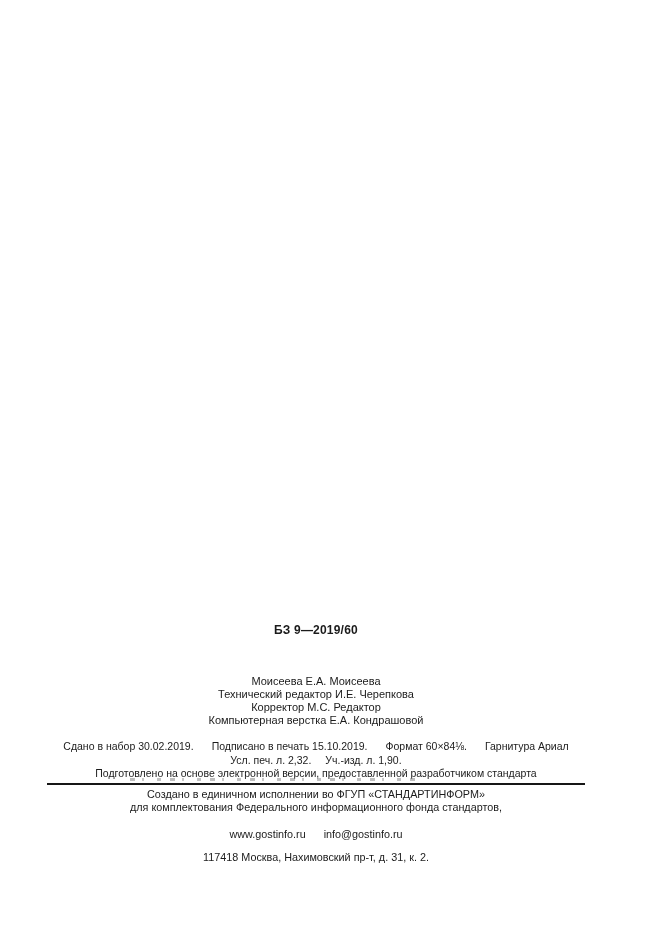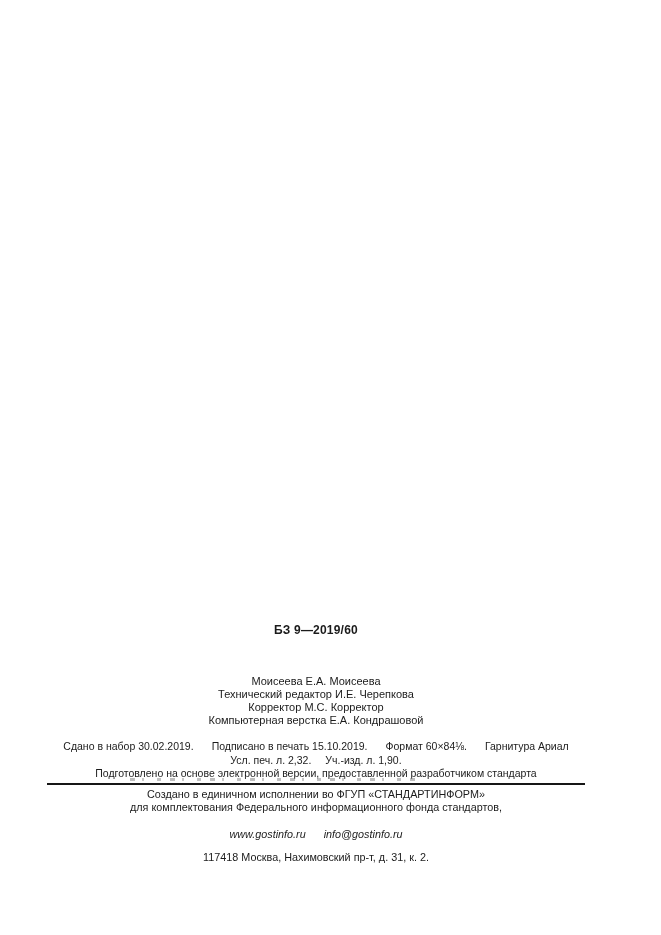--- a/index.html
+++ b/index.html
@@ -84,37 +84,36 @@
     font-size: 10.8px;
     margin-top: 36px;
   }
   .contacts {
     top: 828px;
     font-size: 10.8px;
   }
   .contacts .seg {
     display: inline-block;
     margin: 0 9px;
-    font-style: italic;
   }
 </style>
 </head>
 <body>
 
 <div class="block batch-code">БЗ 9—2019/60</div>
 
 <div class="block editors">
   <div>
     <span class="role">Моисеева</span><span class="name">Е.А. Моисеева</span>
   </div>
   <div>
     <span class="role">Технический редактор</span><span class="name">И.Е. Черепкова</span>
   </div>
   <div>
-    <span class="role">Корректор</span><span class="name">М.С. Корректор</span>
+    <span class="role">Корректор</span><span class="name">М.С. Редактор</span>
   </div>
   <div>
     <span class="role">Компьютерная верстка</span><span class="name">Е.А. Кондрашовой</span>
   </div>
 </div>
 
 <div class="block print-info">
   <div>
     <span class="seg">Сдано в набор 30.02.2019.</span><span class="seg">Подписано в печать 15.10.2019.</span><span class="seg">Формат 60×84⅛.</span><span class="seg">Гарнитура Ариал</span>
   </div>

